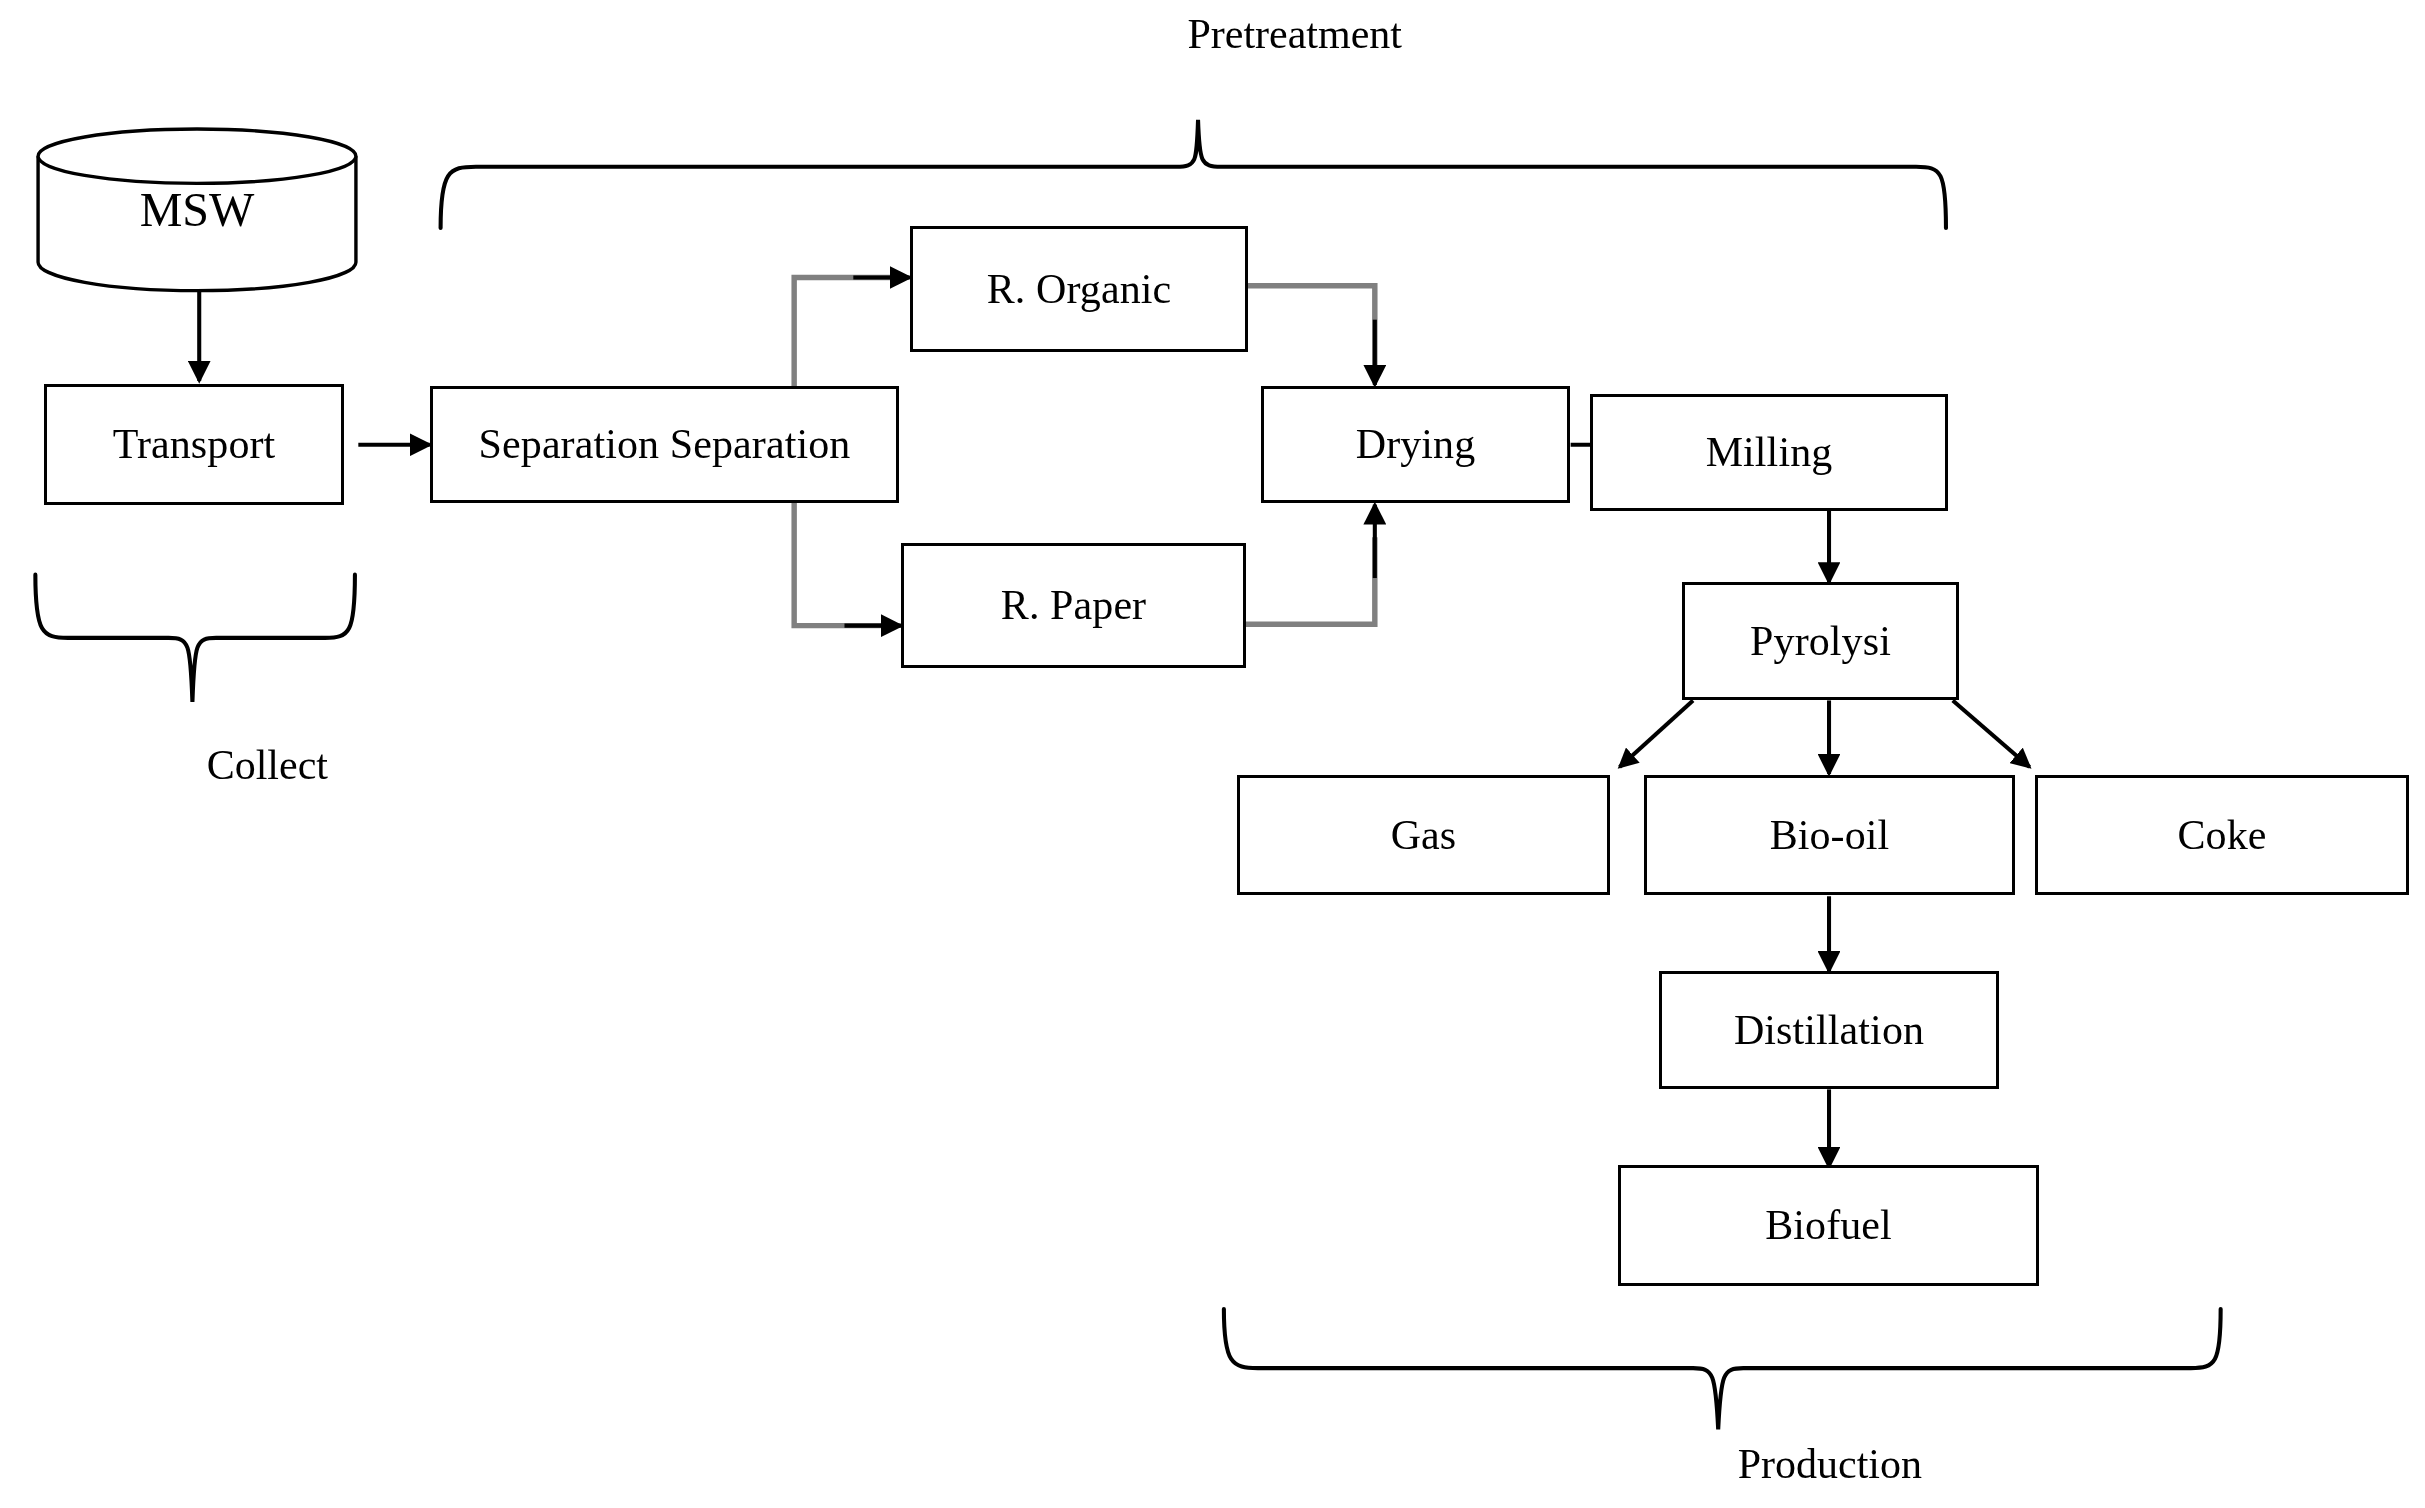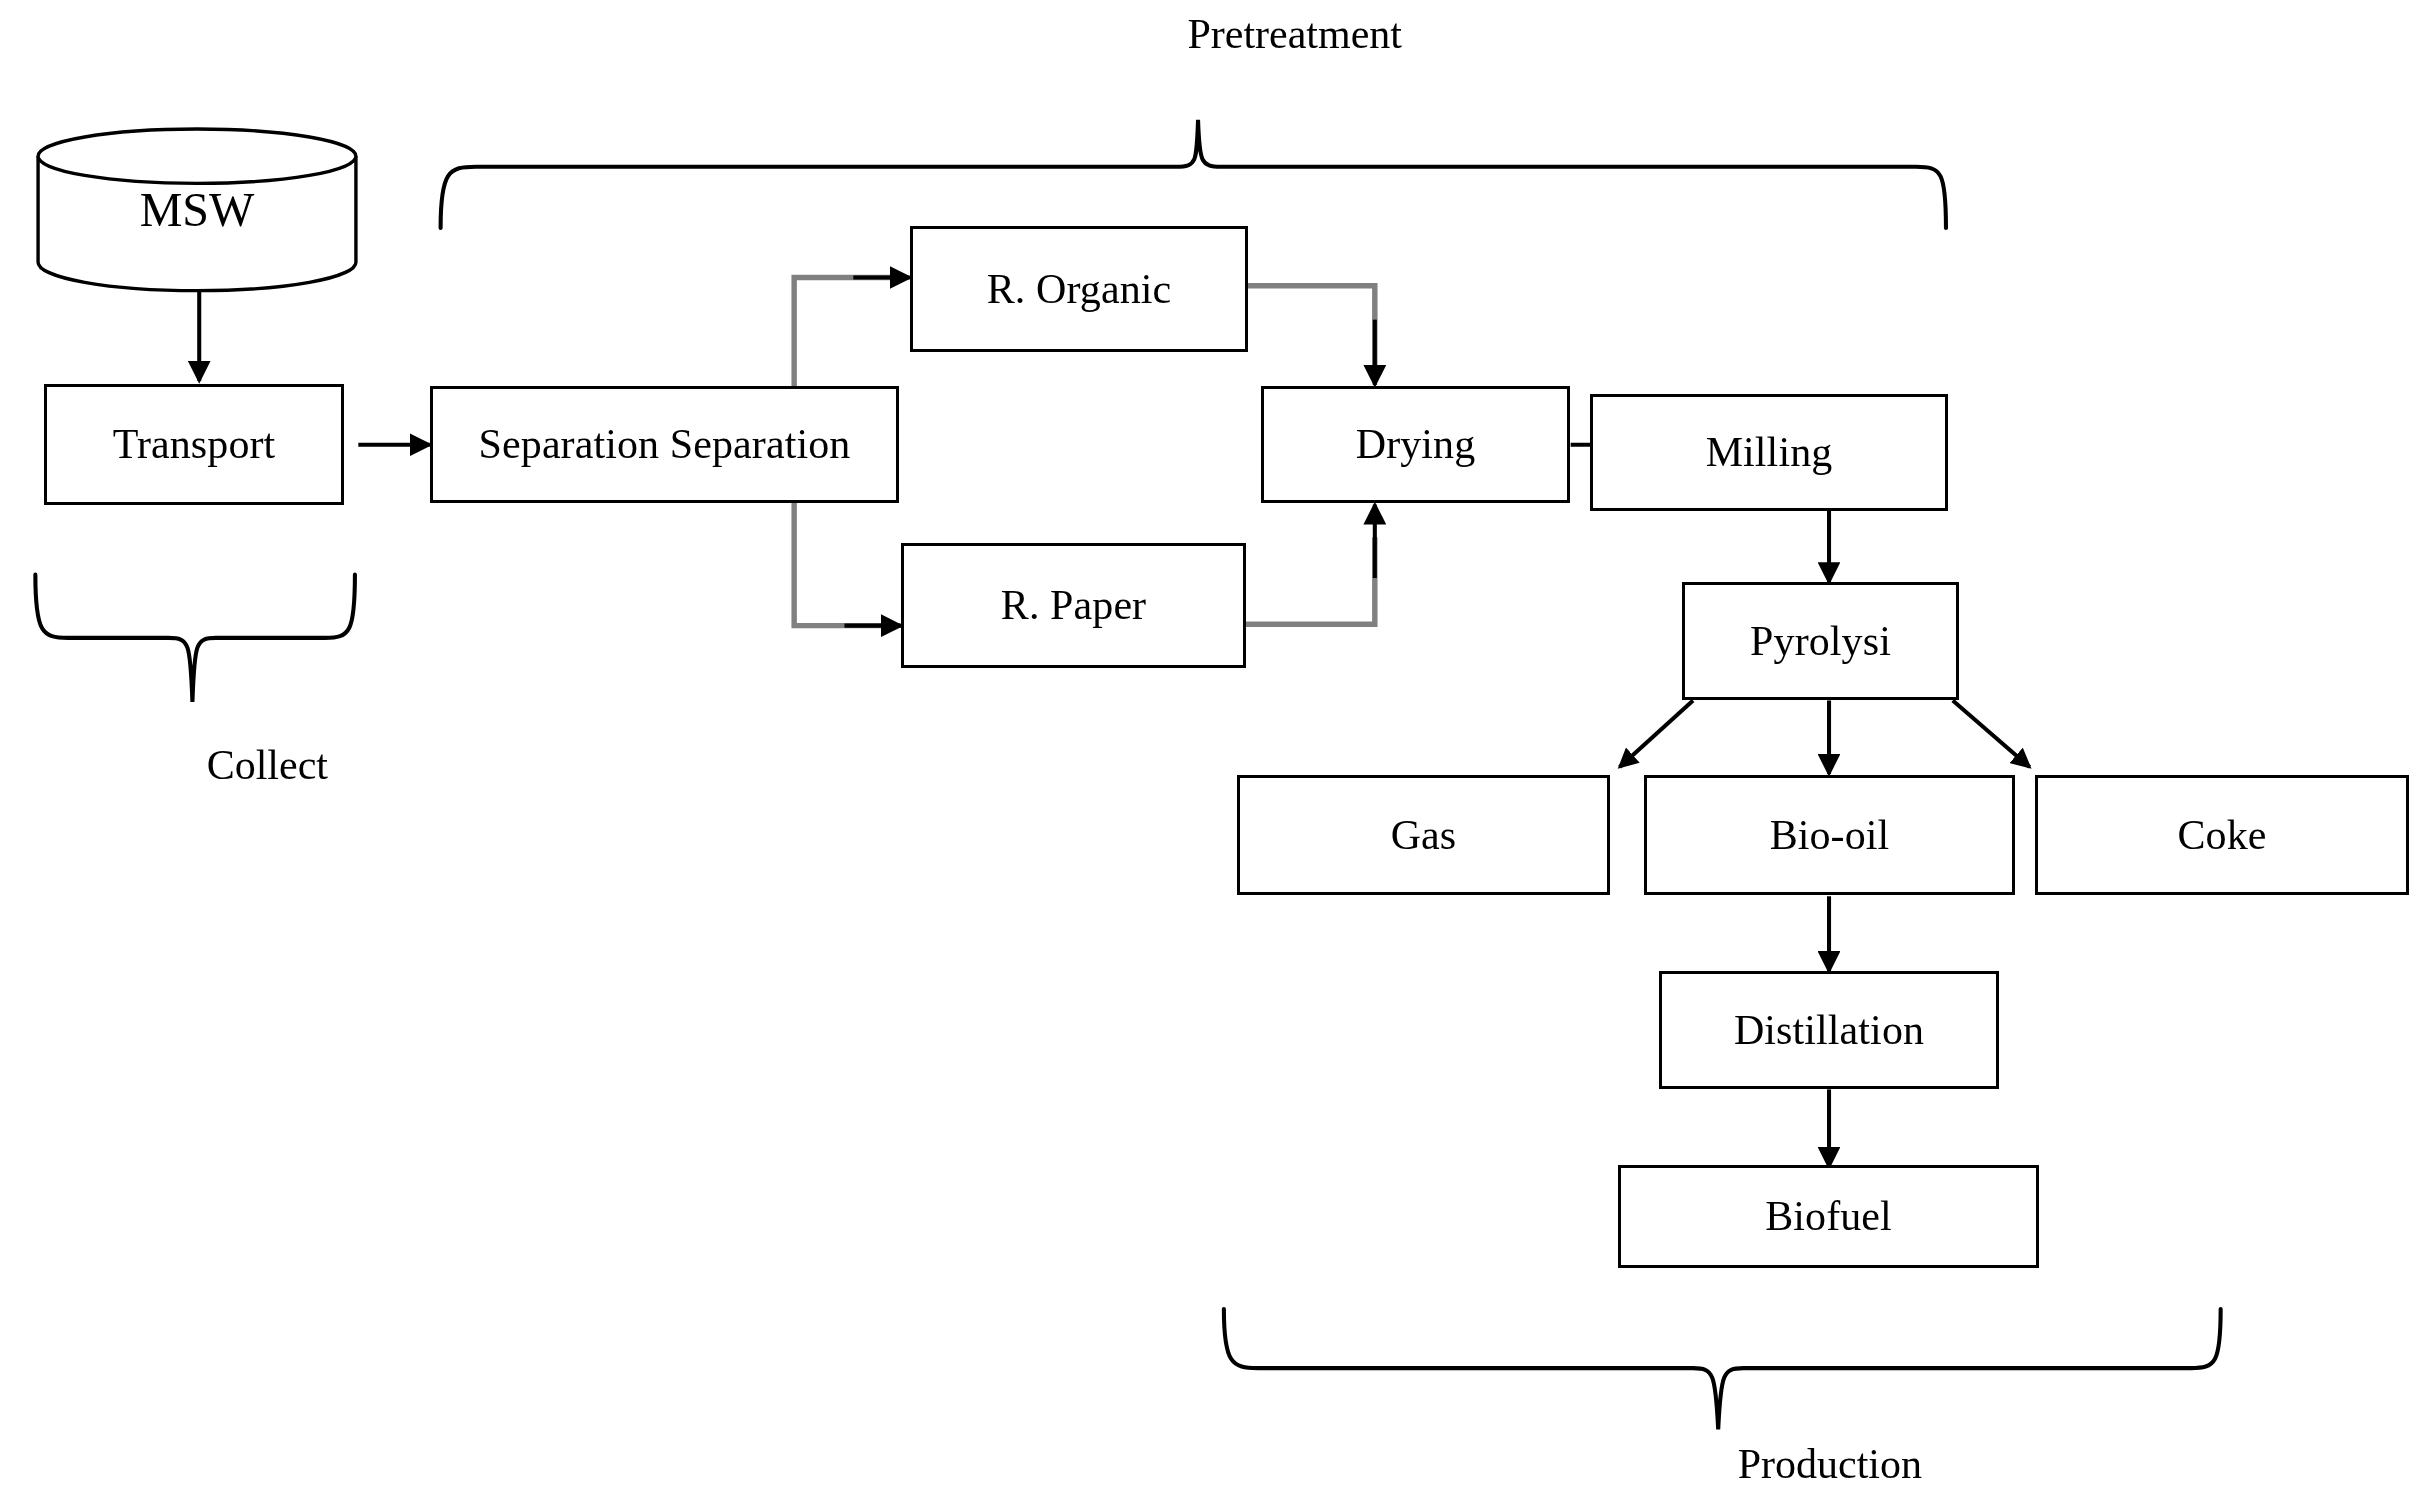--- a/index.html
+++ b/index.html
@@ -170,21 +170,21 @@
   <div class="node" style="left:1682px; top:582px; width:277px; height:118px;">Pyrolysi</div>
 
   <div class="node" style="left:1237px; top:775px; width:373px; height:120px;">Gas</div>
 
   <div class="node" style="left:1644px; top:775px; width:371px; height:120px;">Bio-oil</div>
 
   <div class="node" style="left:2035px; top:775px; width:374px; height:120px;">Coke</div>
 
   <div class="node" style="left:1659px; top:971px; width:340px; height:118px;">Distillation</div>
 
-  <div class="node" style="left:1618px; top:1165px; width:421px; height:103px;">Biofuel</div>
+  <div class="node" style="left:1618px; top:1165px; width:421px; height:121px;">Biofuel</div>
 
   <div class="brace-label" style="left:994px; top:9.5px; width:408px;">Pretreatment</div>
 
   <div class="brace-label" style="left:56px; top:741px; width:272px;">Collect</div>
 
   <div class="brace-label" style="left:1514px; top:1440px; width:408px;">Production</div>
 
 </div>
 
 

